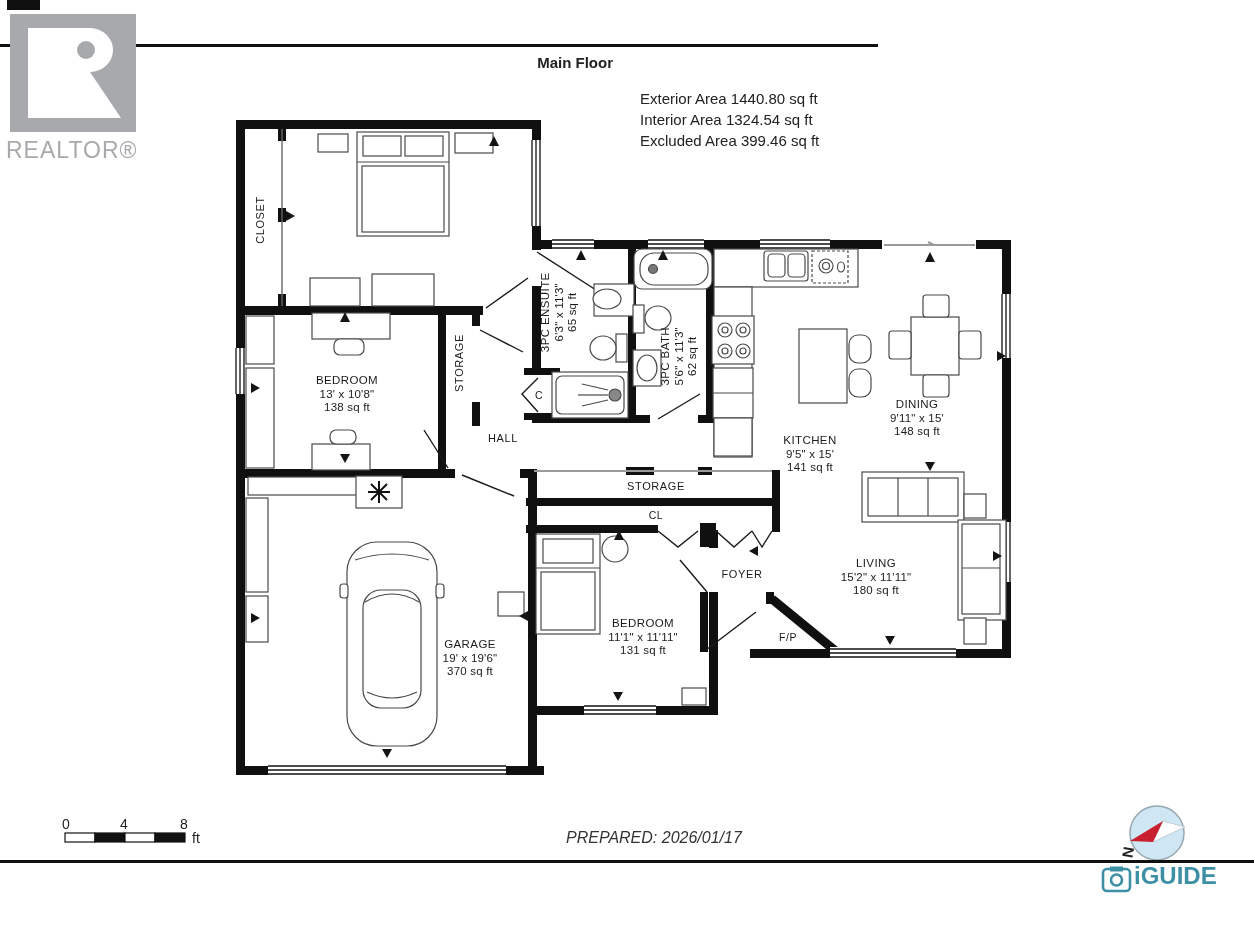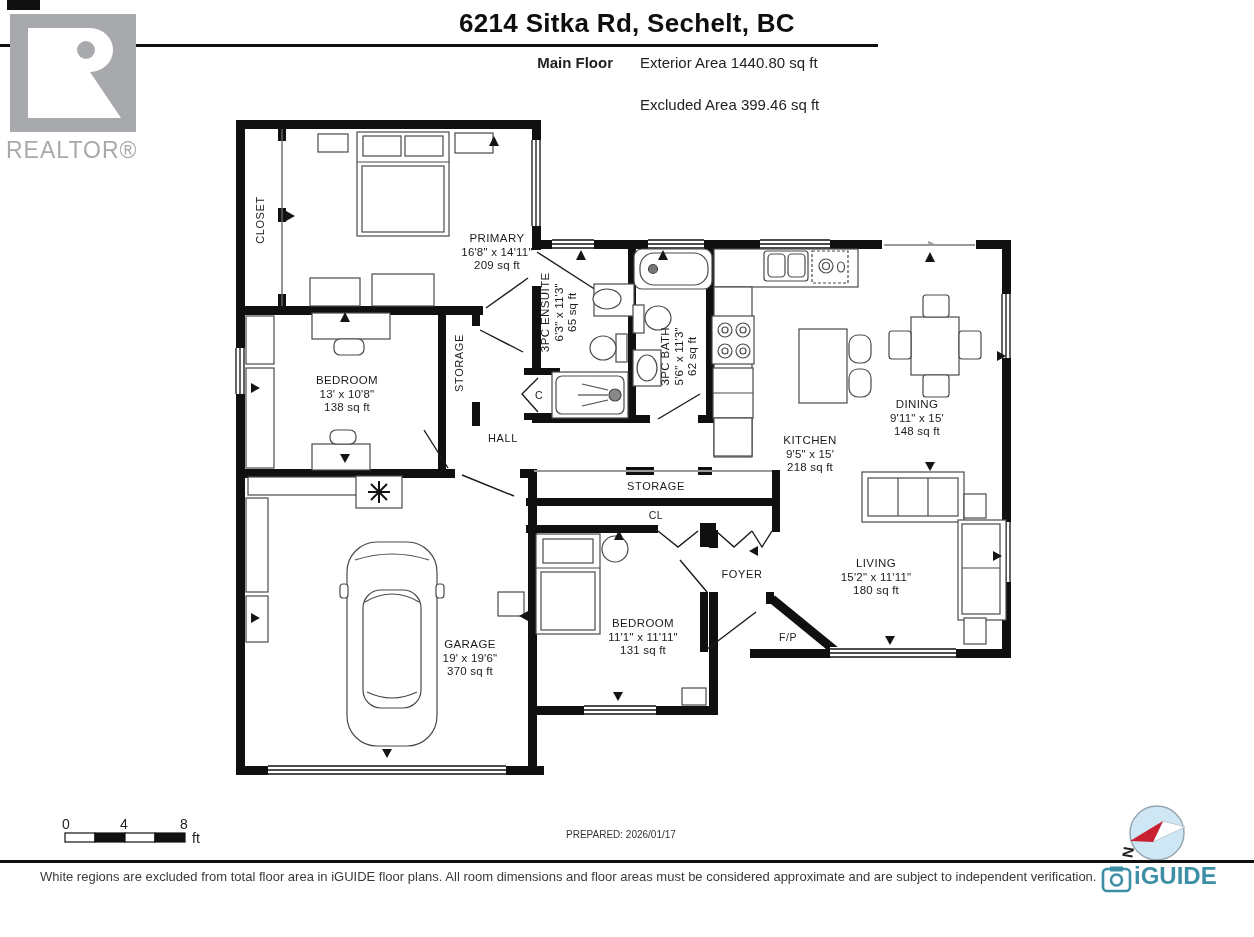--- a/index.html
+++ b/index.html
@@ -2,43 +2,43 @@
 <html><head>
 <meta charset="utf-8">
 <style>
   html,body{margin:0;padding:0;background:#fff;}
   .page{position:relative;width:1254px;height:937px;background:#fff;overflow:hidden;
         font-family:"Liberation Sans",sans-serif;color:#1c1c1c;}
   .abs{position:absolute;}
   .page-title{left:0;top:8px;width:1254px;text-align:center;font-size:26px;font-weight:bold;color:#0e0e0e;letter-spacing:.3px;}
   .rule-top{left:0;top:44px;width:878px;height:3px;background:#101010;}
   .floor-label{left:468px;top:54px;width:145px;text-align:right;font-size:15px;font-weight:bold;color:#222;}
-  .area-line{left:640px;width:280px;font-size:15px;color:#222;}
+  .area-line{left:640px;width:280px;font-size:15px;color:#222;margin-top:36px;}
   .room-label{position:absolute;text-align:center;font-size:11.5px;line-height:13.5px;color:#1b1b1b;letter-spacing:.2px;}
   .room-label .nm{letter-spacing:.4px;}
   .vrot{transform:rotate(-90deg);}
   .small-label{position:absolute;text-align:center;font-size:11px;color:#1b1b1b;letter-spacing:.6px;}
   .realtor-word{left:6px;top:137px;width:140px;font-size:23px;color:#a7a9ac;letter-spacing:1px;}
   .scale-num{position:absolute;top:816px;width:16px;text-align:center;font-size:14px;color:#222;}
   .scale-ft{left:192px;top:830px;font-size:14px;color:#222;}
-  .prepared{left:566px;top:829px;font-size:10px;color:#333;}
+  .prepared{left:566px;top:829px;font-size:16px;color:#333;font-style:italic;}
   .rule-bottom{left:0;top:860px;width:1254px;height:3px;background:#101010;}
   .disclaimer{left:40px;top:869px;width:1060px;font-size:13px;color:#3a3a3a;}
   .iguide-word{left:1134px;top:862px;font-size:24px;font-weight:bold;color:#3d8fa6;}
   svg text{font-family:"Liberation Sans",sans-serif;}
 </style>
 </head>
 <body>
 
 <div class="page">
 
-  <div class="abs page-title">6214 Sitka Rd, Sechelt, BC</div>
   <div class="abs rule-top"></div>
   <div class="abs floor-label">Main Floor</div>
   <div class="abs area-line" style="top:54px">Exterior Area 1440.80 sq ft</div>
+  <div class="abs area-line" style="top:75px">Interior Area 1324.54 sq ft</div>
   <div class="abs area-line" style="top:96px">Excluded Area 399.46 sq ft</div>
   <div class="abs realtor-word">REALTOR®</div>
 
   <svg class="abs" style="left:0;top:0" width="1254" height="937" viewBox="0 0 1254 937">
 
     <rect x="7" y="0" width="33" height="10" fill="#101010"></rect>
 
     <g>
       <rect x="10" y="14" width="126" height="118" fill="#a7a9ac"></rect>
       <rect x="28" y="28" width="30" height="90" fill="#fff"></rect>
@@ -350,44 +350,39 @@
       <text id="compass-n" x="0" y="0" transform="translate(1124,846) rotate(100)" font-size="15" font-weight="bold" fill="#222">N</text>
     </g>
 
     <g fill="none" stroke="#3d8fa6" stroke-width="2.6">
       <rect x="1103" y="869" width="27" height="22" rx="4"></rect>
       <circle cx="1116.5" cy="880" r="5.5"></circle>
       <line x1="1110" y1="869" x2="1123" y2="869" stroke-width="5"></line>
     </g>
   </svg>
 
-  <div class="room-label" style="left:432px;top:232px;width:130px">
-    <div class="nm">PRIMARY</div>
-    <div>16'8" x 14'11"</div>
-    <div>209 sq ft</div>
-  </div>
   <div class="room-label" style="left:282px;top:374px;width:130px">
     <div class="nm">BEDROOM</div>
     <div>13' x 10'8"</div>
     <div>138 sq ft</div>
   </div>
   <div class="room-label vrot" style="left:494px;top:292px;width:130px">
     <div class="nm">3PC ENSUITE</div>
     <div>6'3" x 11'3"</div>
     <div>65 sq ft</div>
   </div>
   <div class="room-label vrot" style="left:614px;top:336px;width:130px">
     <div class="nm">3PC BATH</div>
     <div>5'6" x 11'3"</div>
     <div>62 sq ft</div>
   </div>
   <div class="room-label" style="left:745px;top:434px;width:130px">
     <div class="nm">KITCHEN</div>
     <div>9'5" x 15'</div>
-    <div>218 sq ft</div>
+    <div>141 sq ft</div>
   </div>
   <div class="room-label" style="left:852px;top:398px;width:130px">
     <div class="nm">DINING</div>
     <div>9'11" x 15'</div>
     <div>148 sq ft</div>
   </div>
   <div class="room-label" style="left:811px;top:557px;width:130px">
     <div class="nm">LIVING</div>
     <div>15'2" x 11'11"</div>
     <div>180 sq ft</div>
@@ -411,16 +406,15 @@
   <div class="small-label" style="left:636px;top:509px;width:40px;font-size:10.5px">CL</div>
   <div class="small-label" style="left:702px;top:568px;width:80px">FOYER</div>
   <div class="small-label" style="left:768px;top:631px;width:40px;font-size:10.5px">F/P</div>
 
   <span class="scale-num" style="left:58px">0</span>
   <span class="scale-num" style="left:116px">4</span>
   <span class="scale-num" style="left:176px">8</span>
   <span class="abs scale-ft">ft</span>
   <div class="abs prepared">PREPARED: 2026/01/17</div>
   <div class="abs rule-bottom"></div>
-  <div class="abs disclaimer">White regions are excluded from total floor area in iGUIDE floor plans. All room dimensions and floor areas must be considered approximate and are subject to independent verification.</div>
   <div class="abs iguide-word">iGUIDE</div>
 
 </div>
 
 </body></html>

